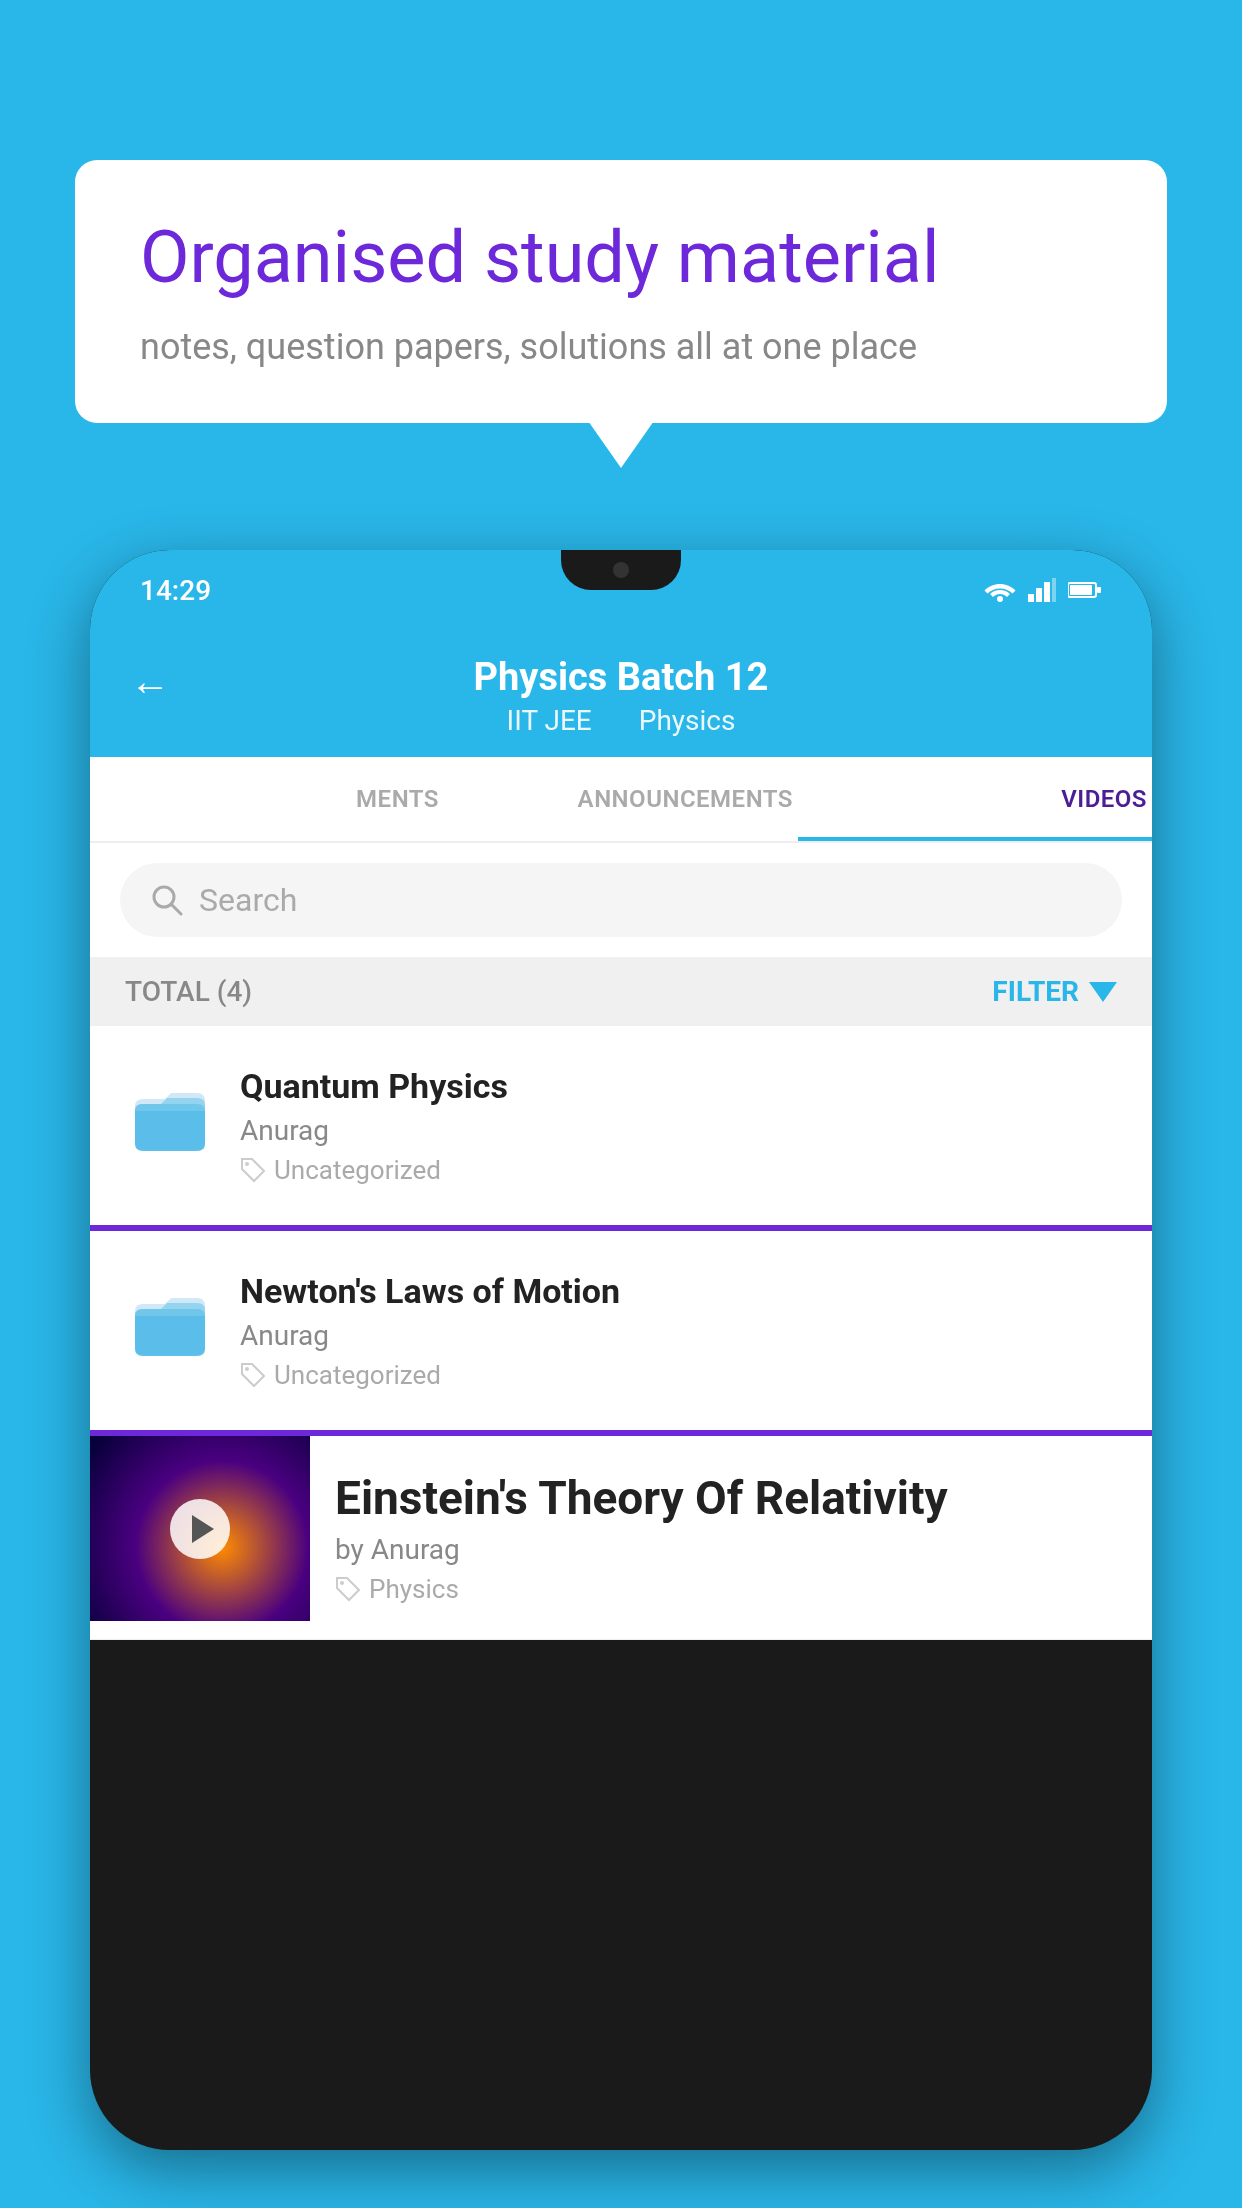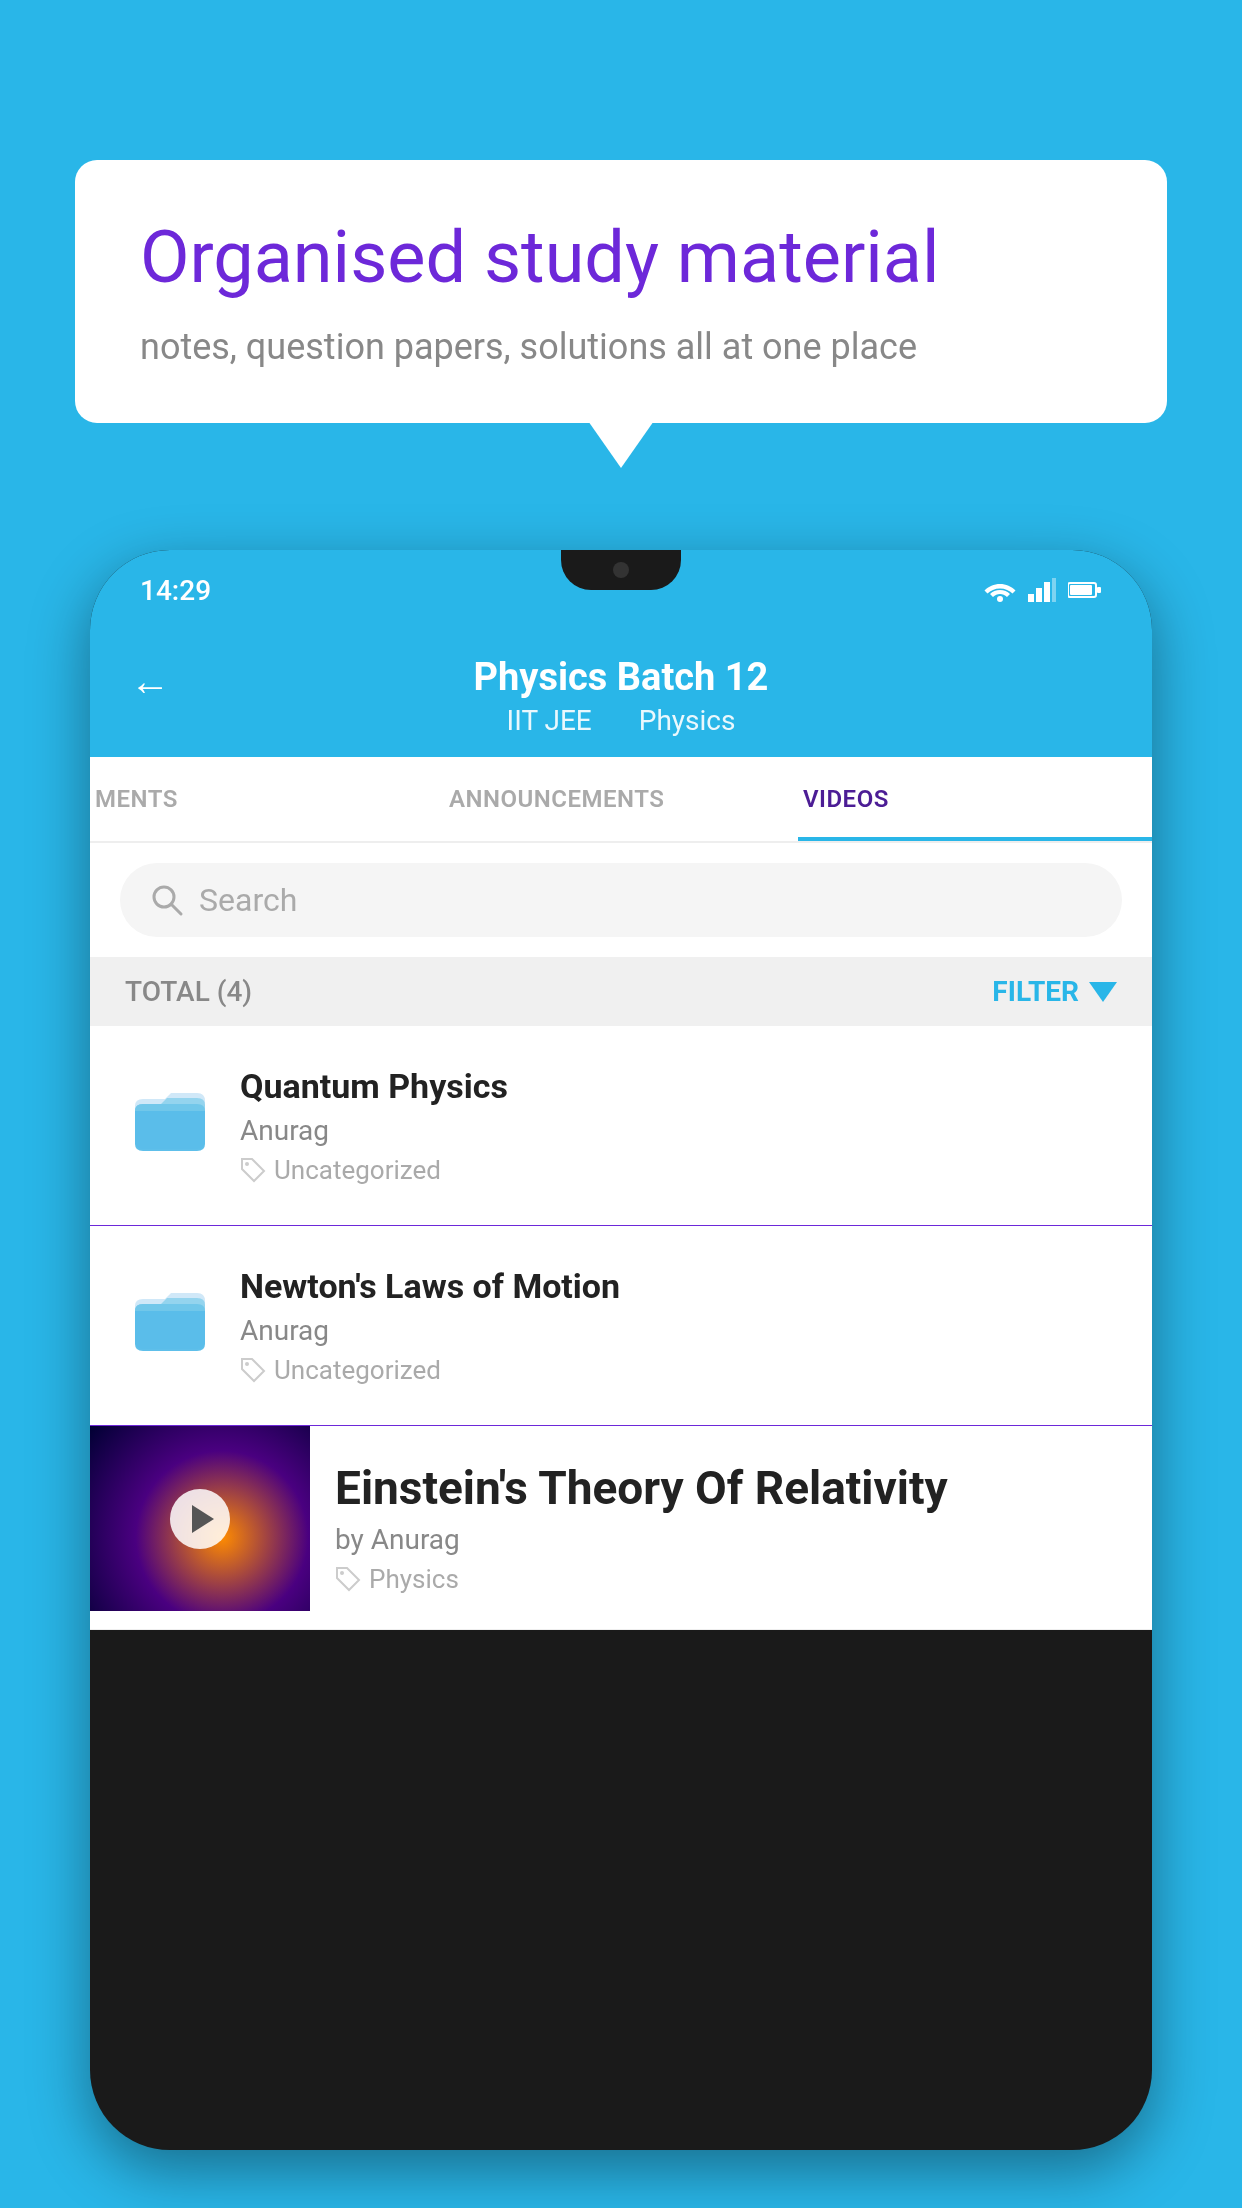--- a/index.html
+++ b/index.html
@@ -157,21 +157,21 @@
     
     .tabs {
       background: white;
       display: flex;
       border-bottom: 2px solid #eee;
       overflow: hidden;
     }
 
     .tab {
       flex: 1;
-      text-align: left;
+      text-align: right;
       padding: 28px 5px;
       font-size: 24px;
       font-weight: 600;
       color: #aaa;
       letter-spacing: 0.5px;
       position: relative;
     }
 
     .tab.active {
       color: #4c1d95;
@@ -242,21 +242,21 @@
     
     .content-list {
       background: white;
       overflow: hidden;
     }
 
     .list-item {
       display: flex;
       align-items: flex-start;
       padding: 40px 35px;
-      border-bottom: 1px solid #6d28d9;
+      border-bottom: 6px solid #6d28d9;
       gap: 25px;
     }
 
     .item-icon {
       width: 90px;
       height: 90px;
       flex-shrink: 0;
       margin-top: 5px;
     }
 

